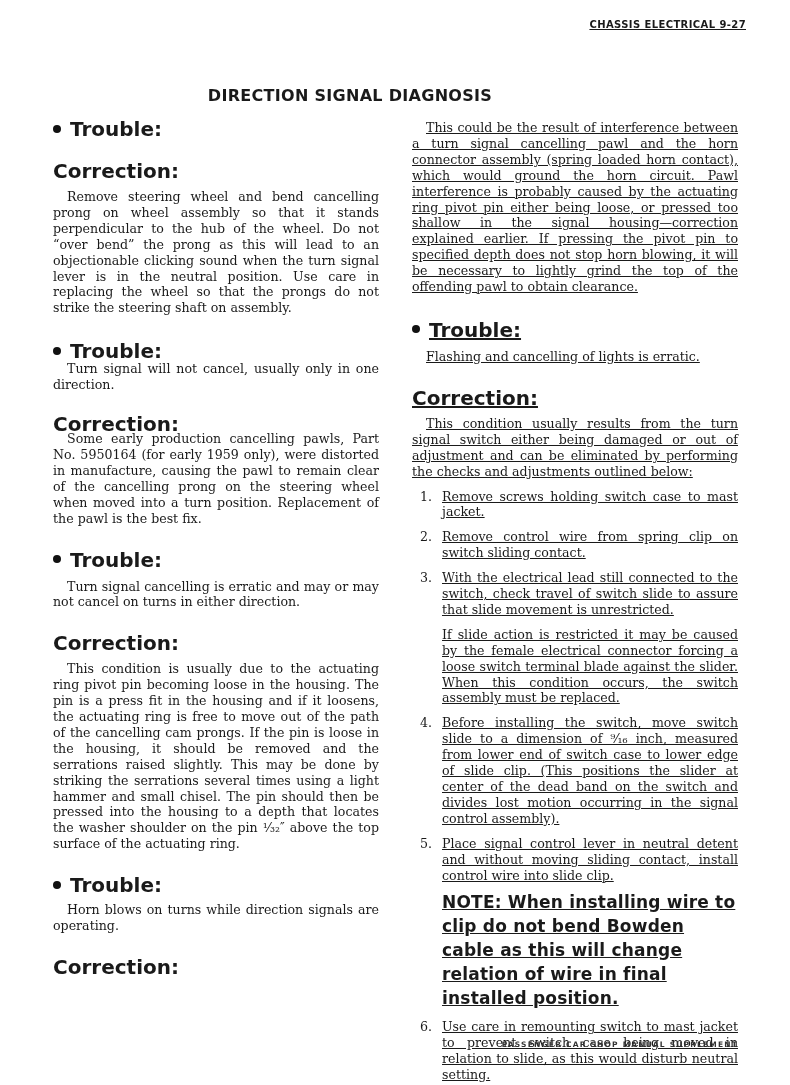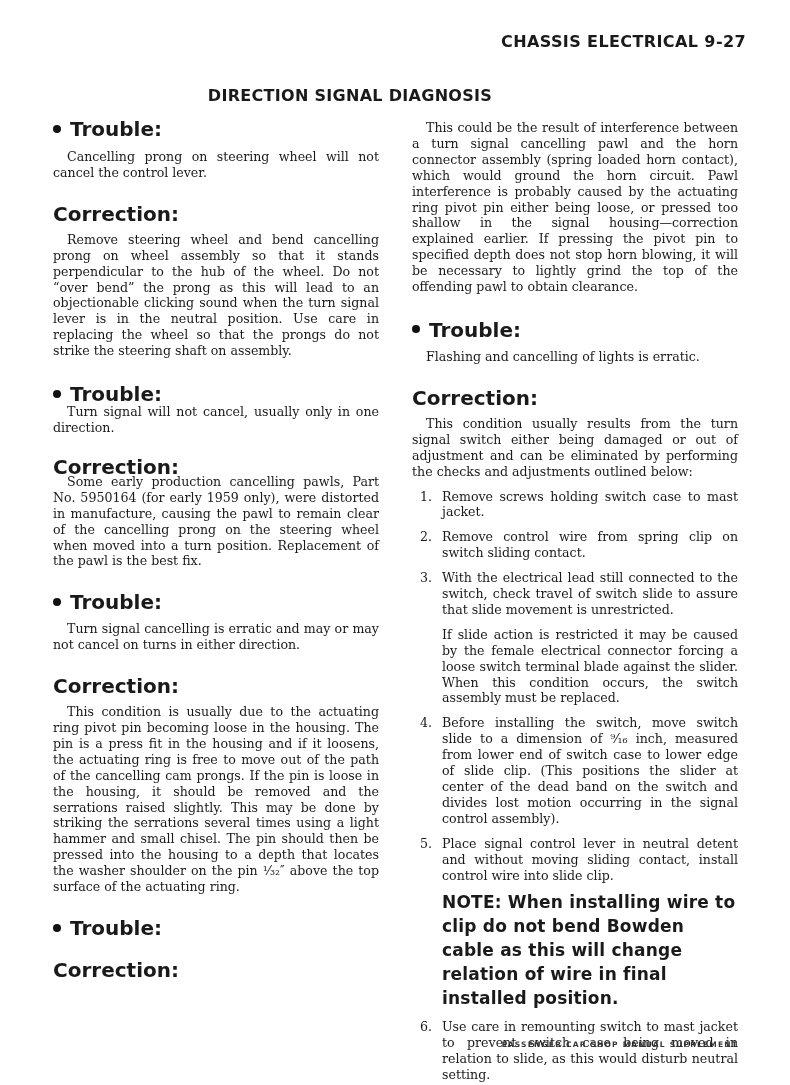--- a/index.html
+++ b/index.html
@@ -1,54 +1,54 @@
 <!DOCTYPE html>
 <html><head>
 <meta charset="utf-8">
 <style>
   html, body { margin: 0; padding: 0; background: #ffffff; }
   body { width: 790px; height: 1085px; position: relative; overflow: hidden; color: #1a1a1a; }
-  .page-header { position: absolute; top: 32px; right: 44px; font-family: "DejaVu Sans", sans-serif; font-weight: bold; font-size: 16px; letter-spacing: 0.4px; }
+  .page-header { position: absolute; top: 19px; right: 44px; font-family: "DejaVu Sans", sans-serif; font-weight: bold; font-size: 10px; letter-spacing: 0.4px; text-decoration: underline; }
   .page-title { position: absolute; top: 86px; left: 0; width: 700px; text-align: center; font-family: "DejaVu Sans", sans-serif; font-weight: bold; font-size: 16px; letter-spacing: 0.3px; }
   .col { position: absolute; top: 120px; font-family: "DejaVu Serif", serif; font-size: 12.6px; line-height: 15.9px; }
   .col.left { left: 53px; width: 326px; }
-  .col.right { left: 412px; width: 326px; }
+  .col.right { left: 412px; width: 326px; text-decoration: underline; }
   .heading { font-family: "DejaVu Sans", sans-serif; font-weight: bold; font-size: 20px; line-height: 18px; margin: 0; }
   .heading .bullet { display: inline-block; width: 8px; height: 8px; border-radius: 50%; background: #111; margin-right: 9px; vertical-align: middle; position: relative; top: -2px; }
   p { margin: 0; text-align: justify; text-indent: 14px; }
   .list { margin: 0; padding: 0; list-style: none; }
   .list li { position: relative; padding-left: 30px; text-align: justify; }
   .list li .num { position: absolute; left: 8px; top: 0; }
   .note { font-family: "DejaVu Sans", sans-serif; font-weight: bold; font-size: 17px; line-height: 24px; padding-left: 30px; letter-spacing: 0.2px; }
   .footer { position: absolute; top: 1040px; right: 52px; font-family: "DejaVu Sans", sans-serif; font-size: 7.5px; letter-spacing: 1.2px; font-weight: bold; color: #333; text-align: right; }
 </style>
 </head>
 <body>
 
 <div class="page-header">CHASSIS ELECTRICAL 9-27</div>
 <div class="page-title">DIRECTION SIGNAL DIAGNOSIS</div>
 
 <div class="col left">
 
   <div class="heading"><span class="bullet"></span><span>Trouble:</span></div>
-  <p style="margin-top:11px">Cancelling prong on steering wheel will not cancel the control lever.</p>
   <div class="heading" style="margin-top:24px">Correction:</div>
   <p style="margin-top:9px">Remove steering wheel and bend cancelling prong on wheel assembly so that it stands perpendicular to the hub of the wheel. Do not “over bend” the prong as this will lead to an objectionable clicking sound when the turn signal lever is in the neutral position. Use care in replacing the wheel so that the prongs do not strike the steering shaft on assembly.</p>
 
   <div class="heading" style="margin-top:26px"><span class="bullet"></span><span>Trouble:</span></div>
   <p style="margin-top:1px">Turn signal will not cancel, usually only in one direction.</p>
   <div class="heading" style="margin-top:22px">Correction:</div>
   <p style="margin-top:-2px">Some early production cancelling pawls, Part No. 5950164 (for early 1959 only), were distorted in manufacture, causing the pawl to remain clear of the cancelling prong on the steering wheel when moved into a turn position. Replacement of the pawl is the best fix.</p>
 
   <div class="heading" style="margin-top:24px"><span class="bullet"></span><span>Trouble:</span></div>
   <p style="margin-top:10px">Turn signal cancelling is erratic and may or may not cancel on turns in either direction.</p>
   <div class="heading" style="margin-top:24px">Correction:</div>
   <p style="margin-top:9px">This condition is usually due to the actuating ring pivot pin becoming loose in the housing. The pin is a press fit in the housing and if it loosens, the actuating ring is free to move out of the path of the cancelling cam prongs. If the pin is loose in the housing, it should be removed and the serrations raised slightly. This may be done by striking the serrations several times using a light hammer and small chisel. The pin should then be pressed into the housing to a depth that locates the washer shoulder on the pin ¹⁄₃₂″ above the top surface of the actuating ring.</p>
 
   <div class="heading" style="margin-top:24px"><span class="bullet"></span><span>Trouble:</span></div>
+  <p style="margin-top:8px">Horn blows on turns while direction signals are operating.</p>
   <div class="heading" style="margin-top:24px">Correction:</div>
 </div>
 
 <div class="col right">
   <p>This could be the result of interference between a turn signal cancelling pawl and the horn connector assembly (spring loaded horn contact), which would ground the horn circuit. Pawl interference is probably caused by the actuating ring pivot pin either being loose, or pressed too shallow in the signal housing—correction explained earlier. If pressing the pivot pin to specified depth does not stop horn blowing, it will be necessary to lightly grind the top of the offending pawl to obtain clearance.</p>
 
   <div class="heading" style="margin-top:26px"><span class="bullet"></span><span>Trouble:</span></div>
   <p style="margin-top:10px">Flashing and cancelling of lights is erratic.</p>
   <div class="heading" style="margin-top:24px">Correction:</div>
   <p style="margin-top:9px">This condition usually results from the turn signal switch either being damaged or out of adjustment and can be eliminated by performing the checks and adjustments outlined below:</p>

